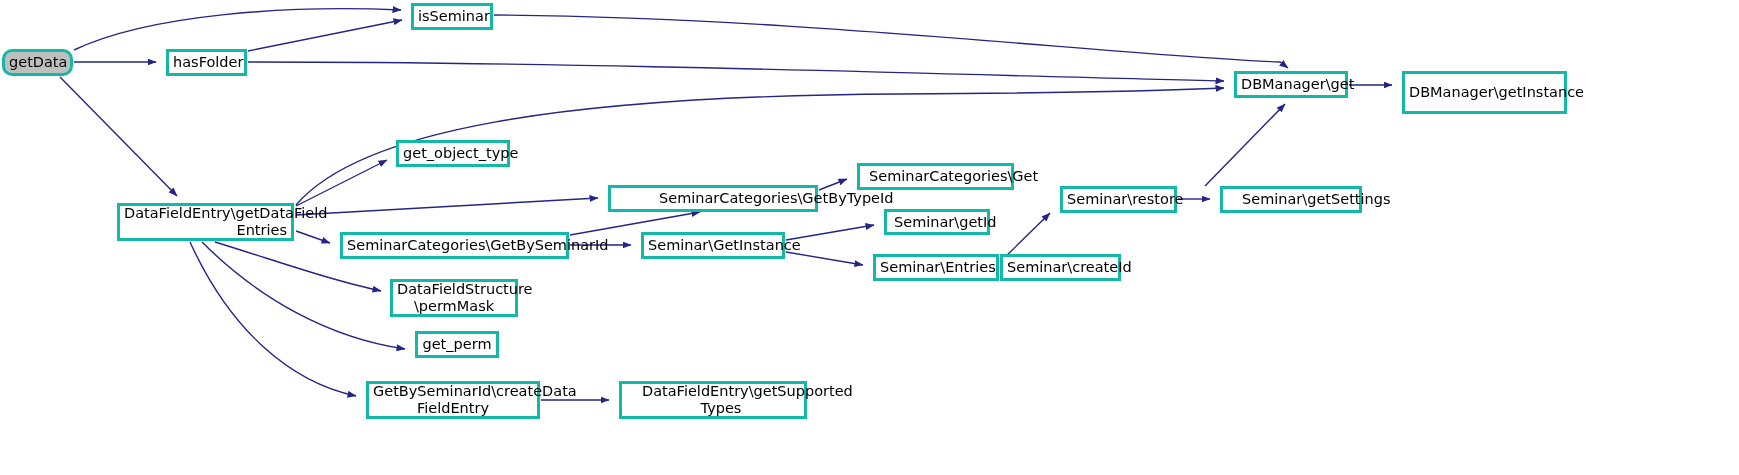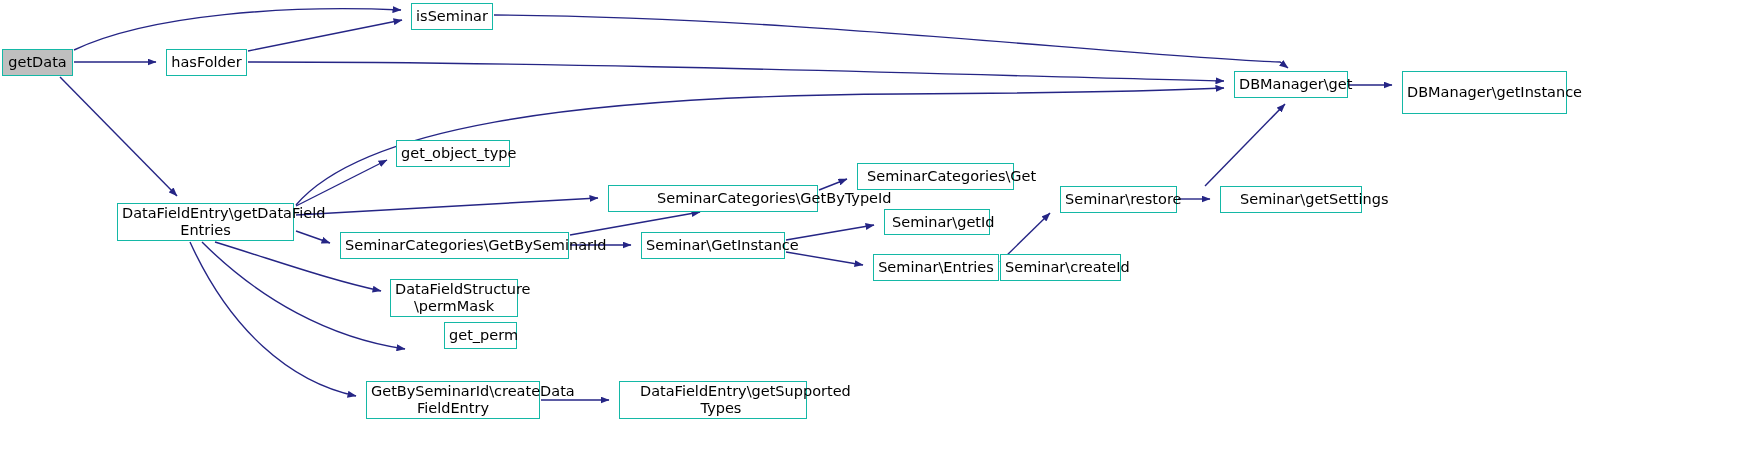--- a/index.html
+++ b/index.html
@@ -21,21 +21,21 @@
     position: absolute;
     left: 0;
     top: 0;
     width: 1739px;
     height: 475px;
     pointer-events: none;
   }
   .node {
     position: absolute;
     box-sizing: border-box;
-    border: 1px solid #14b8a6;
+    border: 3px solid #14b8a6;
     background: #ffffff;
     color: #000000;
     display: flex;
     align-items: center;
     justify-content: center;
     text-align: center;
     font-size: 14.5px;
     line-height: 17px;
     letter-spacing: 0px;
     white-space: pre-line;
@@ -108,38 +108,38 @@
 
       <path d="M 1178,199 L 1210,199" marker-end="url(#arrowhead)"></path>
 
       <path d="M 1205,186 L 1285,104" marker-end="url(#arrowhead)"></path>
 
       <path d="M 541,400 L 609,400" marker-end="url(#arrowhead)"></path>
     </g>
   </svg>
 
   <div id="node-layer">
-      <div class="node root" style="left: 2px; top: 49px; width: 71px; height: 27px;"><span class="node-label">getData</span></div>
+      <div class="node root" style="left: 2px; top: 49px; width: 71px; height: 27px; border-radius: 10px;"><span class="node-label">getData</span></div>
       <div class="node" style="left: 411px; top: 3px; width: 82px; height: 27px;"><span class="node-label">isSeminar</span></div>
       <div class="node" style="left: 166px; top: 49px; width: 81px; height: 27px;"><span class="node-label">hasFolder</span></div>
       <div class="node" style="left: 1234px; top: 71px; width: 114px; height: 27px;"><span class="node-label">DBManager\get</span></div>
       <div class="node" style="left: 1402px; top: 71px; width: 165px; height: 43px;"><span class="node-label">DBManager\getInstance</span></div>
       <div class="node" style="left: 396px; top: 140px; width: 114px; height: 27px;"><span class="node-label">get_object_type</span></div>
-      <div class="node" style="left: 117px; top: 203px; width: 177px; height: 38px;"><span class="node-label">DataFieldEntry\getDataField
+      <div class="node" style="left: 117px; top: 203px; width: 177px; height: 38px; text-align: right;"><span class="node-label">DataFieldEntry\getDataField
 Entries</span></div>
       <div class="node" style="left: 608px; top: 185px; width: 210px; height: 27px; padding-left: 48px;"><span class="node-label">SeminarCategories\GetByTypeId</span></div>
       <div class="node" style="left: 857px; top: 163px; width: 157px; height: 27px; padding-left: 9px;"><span class="node-label">SeminarCategories\Get</span></div>
       <div class="node" style="left: 340px; top: 232px; width: 229px; height: 27px;"><span class="node-label">SeminarCategories\GetBySeminarId</span></div>
       <div class="node" style="left: 641px; top: 232px; width: 144px; height: 27px;"><span class="node-label">Seminar\GetInstance</span></div>
       <div class="node" style="left: 884px; top: 209px; width: 106px; height: 26px; padding-left: 7px;"><span class="node-label">Seminar\getId</span></div>
       <div class="node" style="left: 873px; top: 254px; width: 126px; height: 27px;"><span class="node-label">Seminar\Entries</span></div>
       <div class="node" style="left: 1060px; top: 186px; width: 117px; height: 27px;"><span class="node-label">Seminar\restore</span></div>
       <div class="node" style="left: 1220px; top: 186px; width: 142px; height: 27px; padding-left: 19px;"><span class="node-label">Seminar\getSettings</span></div>
       <div class="node" style="left: 1000px; top: 254px; width: 121px; height: 27px;"><span class="node-label">Seminar\createId</span></div>
       <div class="node" style="left: 390px; top: 279px; width: 128px; height: 38px;"><span class="node-label">DataFieldStructure
 \permMask</span></div>
-      <div class="node" style="left: 415px; top: 322px; width: 73px; height: 27px; margin-left: 29px;"><span class="node-label">get_perm</span></div>
+      <div class="node" style="left: 415px; top: 331px; width: 84px; height: 27px;"><span class="node-label">get_perm</span></div>
       <div class="node" style="left: 366px; top: 381px; width: 174px; height: 38px;"><span class="node-label">GetBySeminarId\createData
 FieldEntry</span></div>
       <div class="node" style="left: 619px; top: 381px; width: 188px; height: 38px; padding-left: 20px;"><span class="node-label">DataFieldEntry\getSupported
 Types</span></div>
     </div>
 </div>
 
 </body></html>

